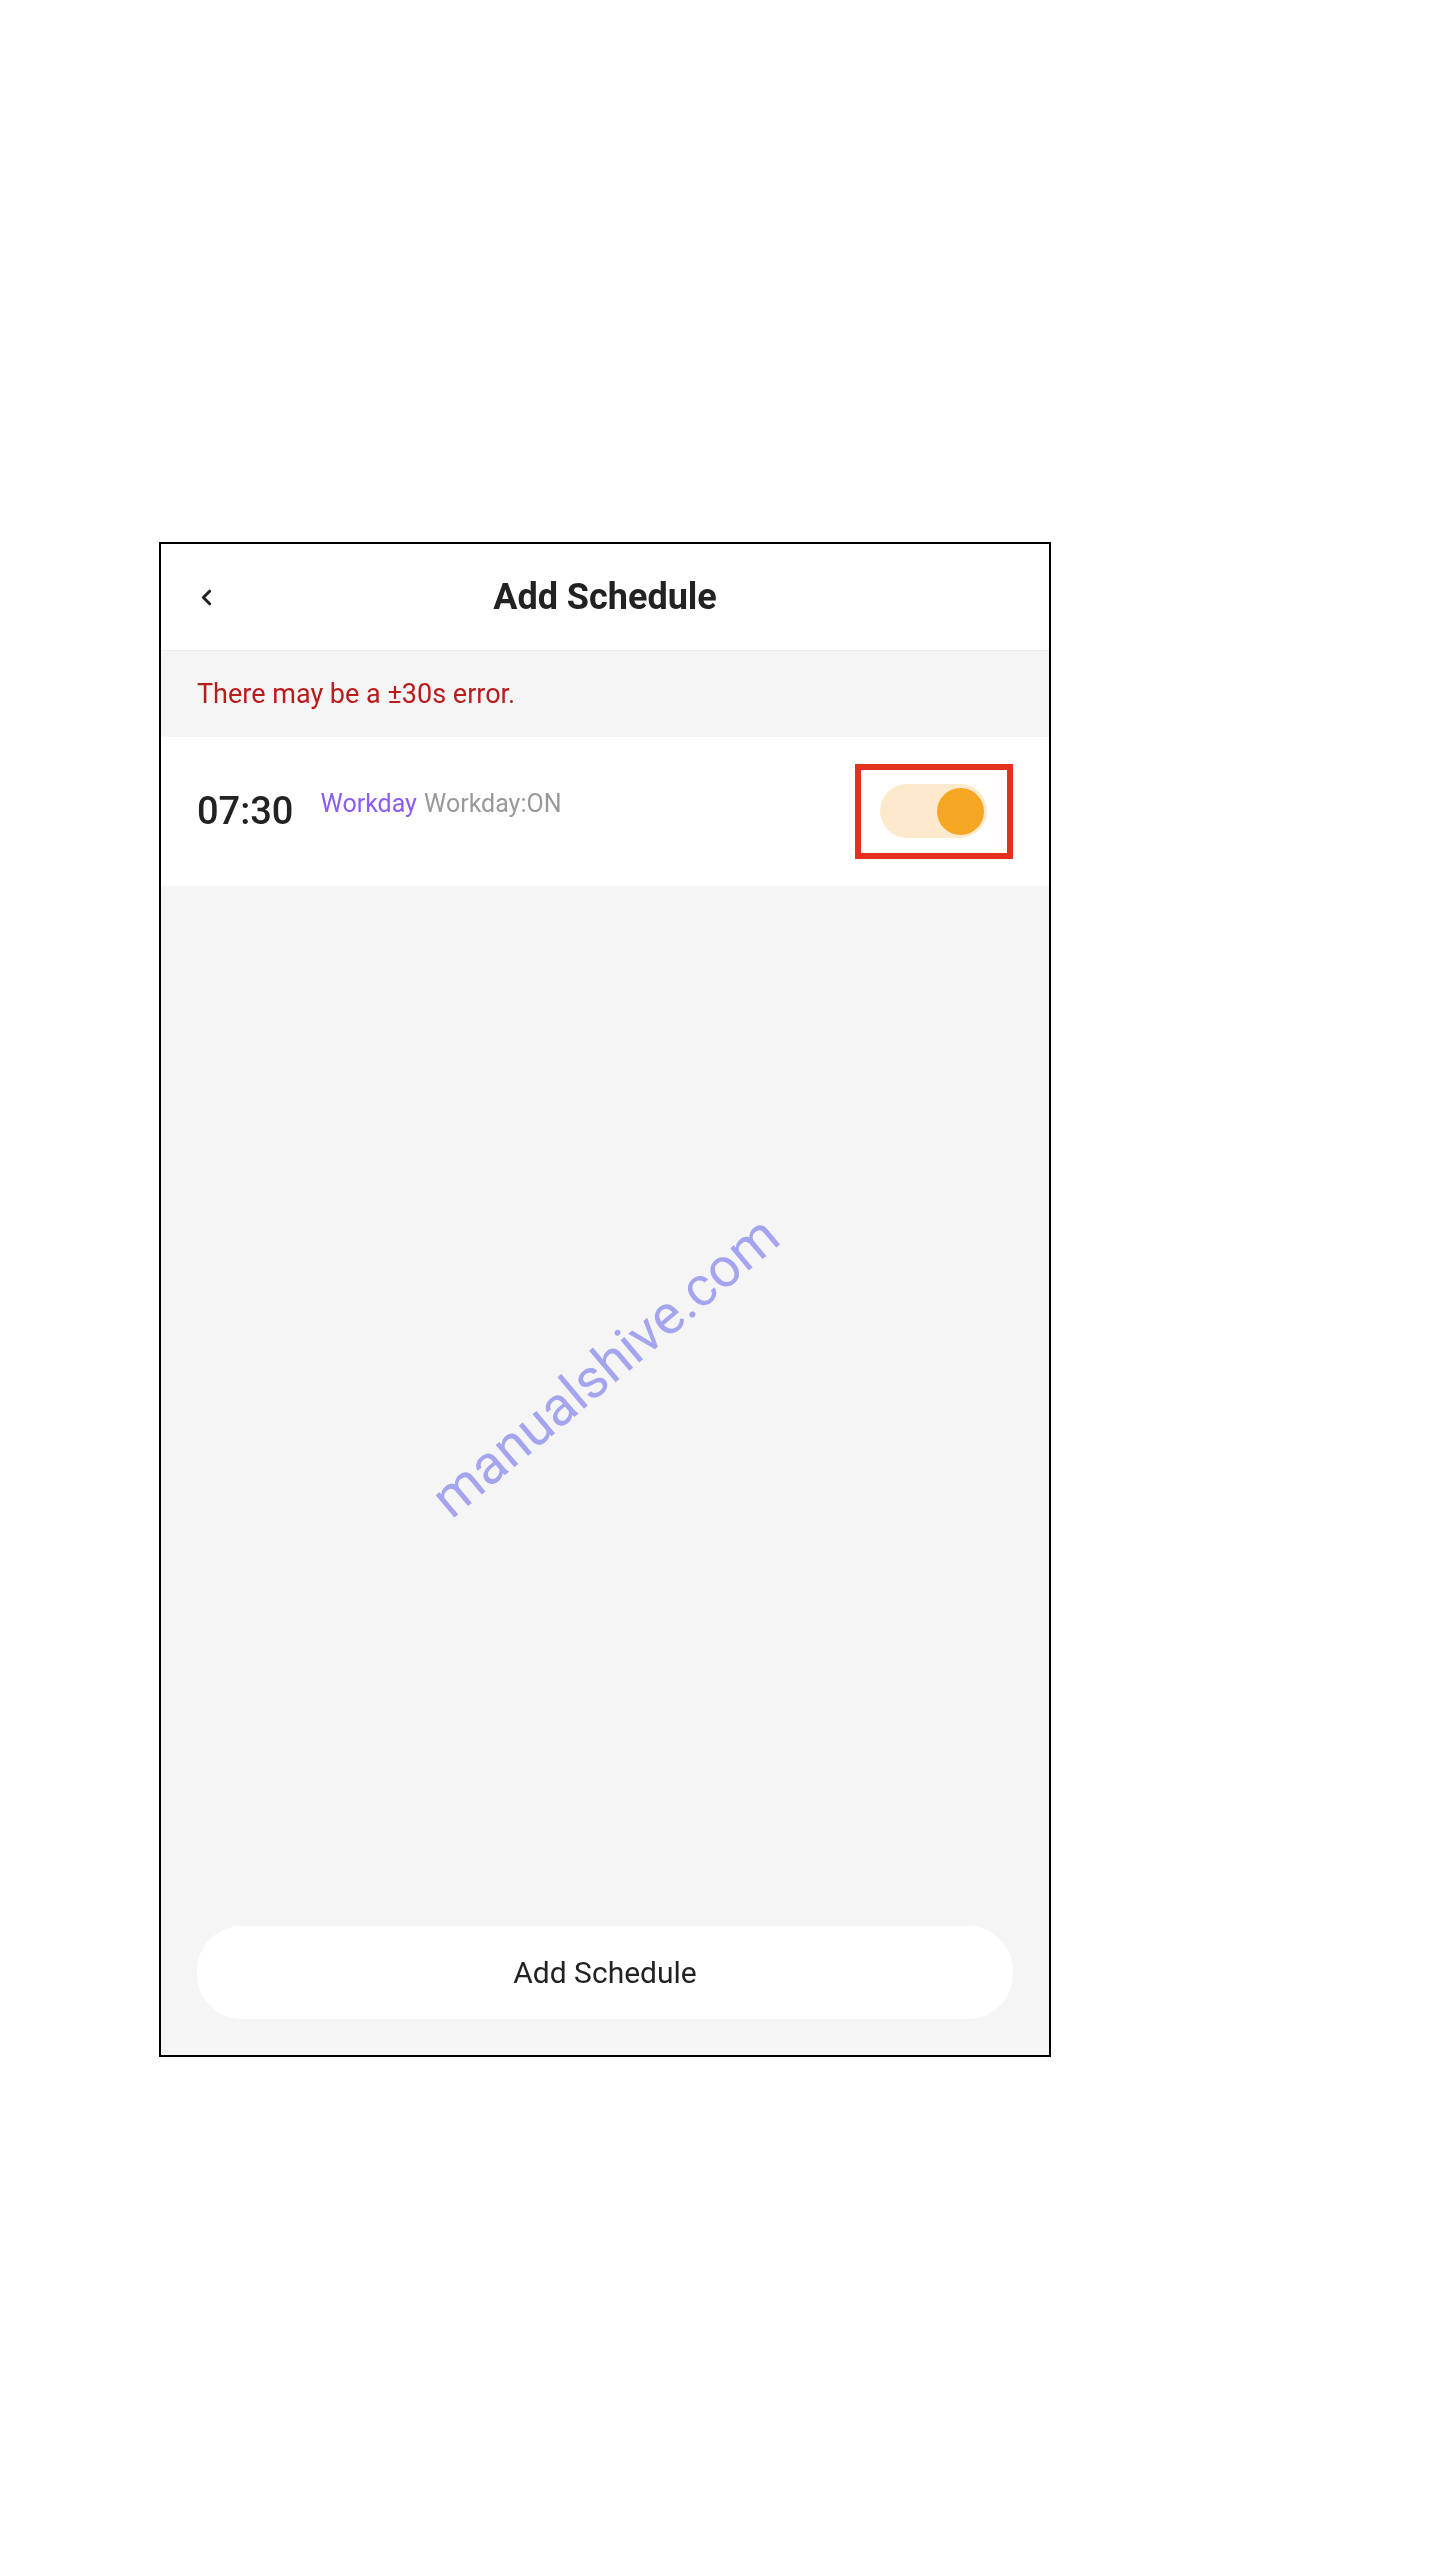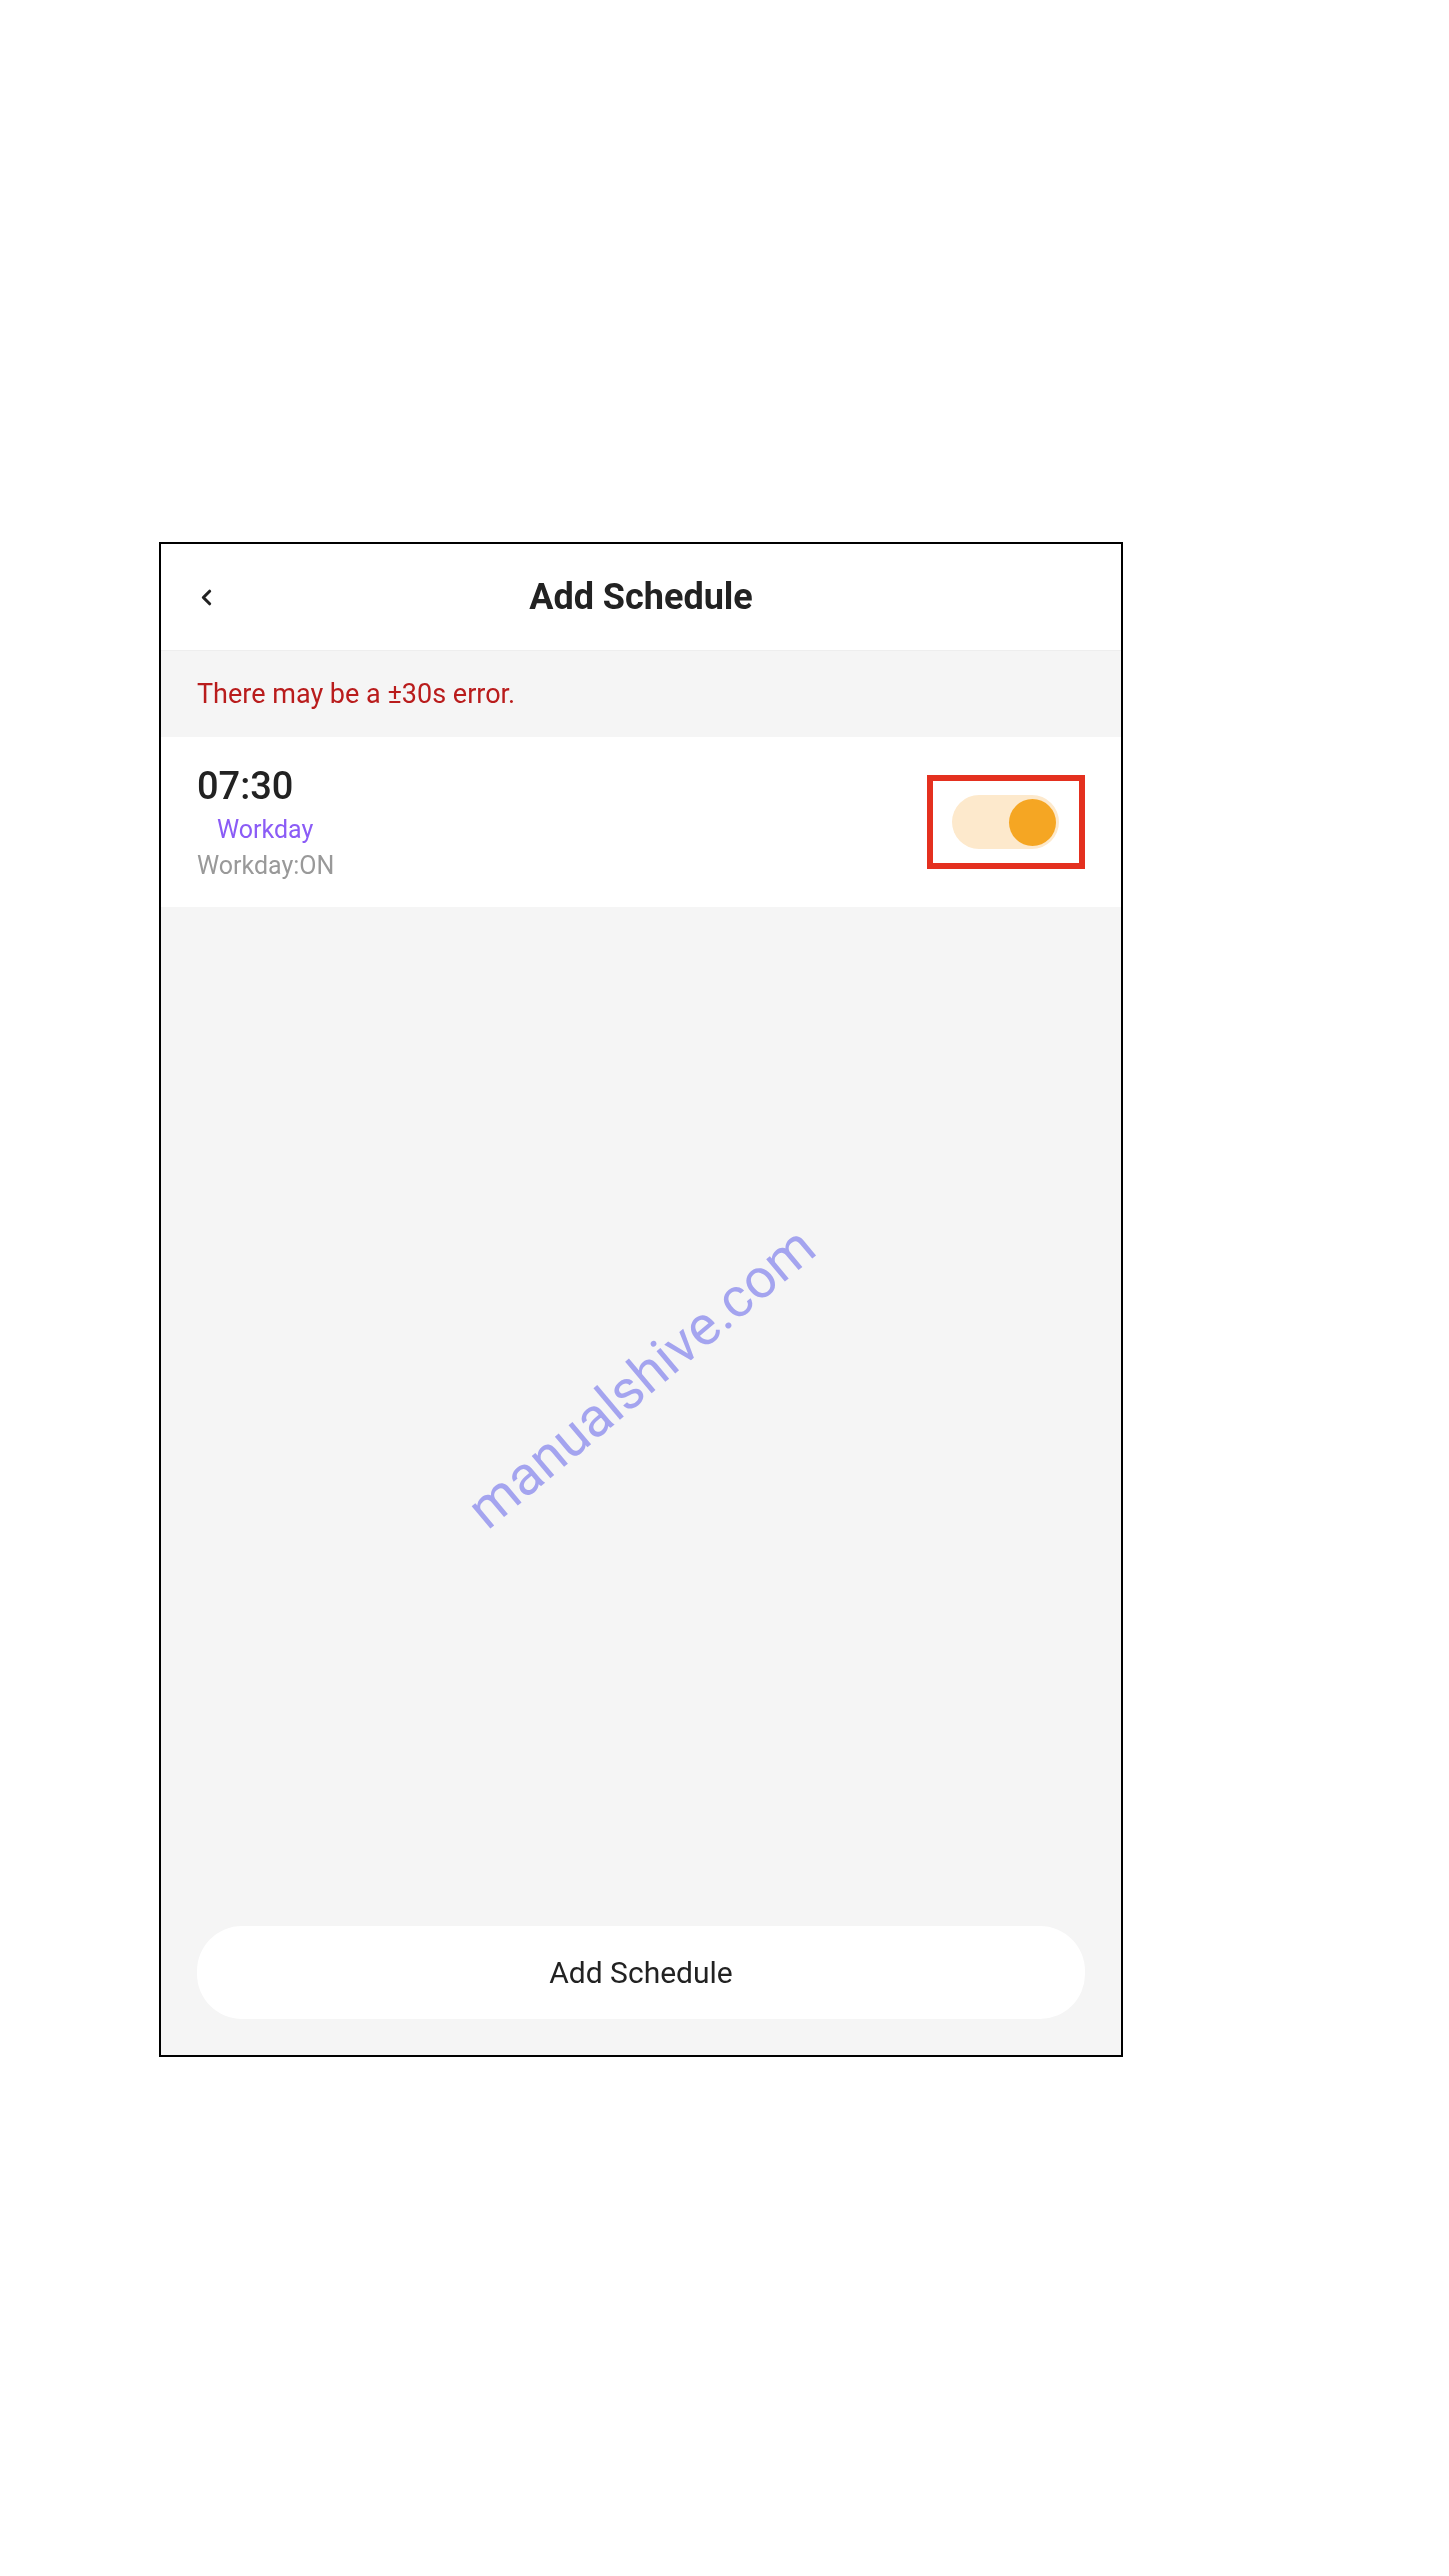--- a/index.html
+++ b/index.html
@@ -13,21 +13,21 @@
       height: 2576px;
       background: #ffffff;
       font-family: -apple-system, BlinkMacSystemFont, "Segoe UI", Roboto, Helvetica, Arial, sans-serif;
       position: relative;
     }
     
     .phone-frame {
       position: absolute;
       left: 159px;
       top: 542px;
-      width: 964px;
+      width: 892px;
       height: 1515px;
       border: 2.7px solid #000;
       background: #f5f5f5;
       display: flex;
       flex-direction: column;
       overflow: hidden;
     }
     
     .header {
       background: #ffffff;
@@ -72,21 +72,21 @@
     .schedule-item {
       background: #ffffff;
       padding: 27px 36px;
       display: flex;
       align-items: center;
       justify-content: space-between;
     }
     
     .schedule-info {
       display: flex;
-      flex-direction: column;
+      flex-direction: row;
       gap: 7.2px;
     }
     
     .schedule-time {
       font-size: 38px;
       font-weight: 500;
       color: #222;
     }
     
     .schedule-days {

